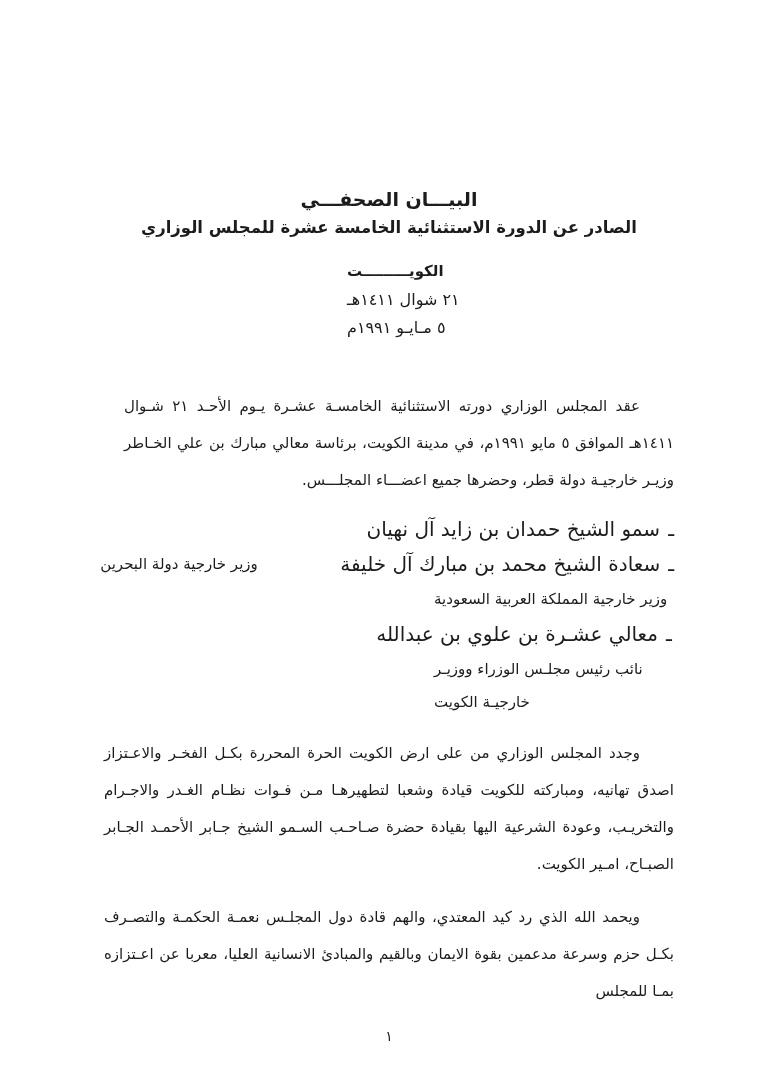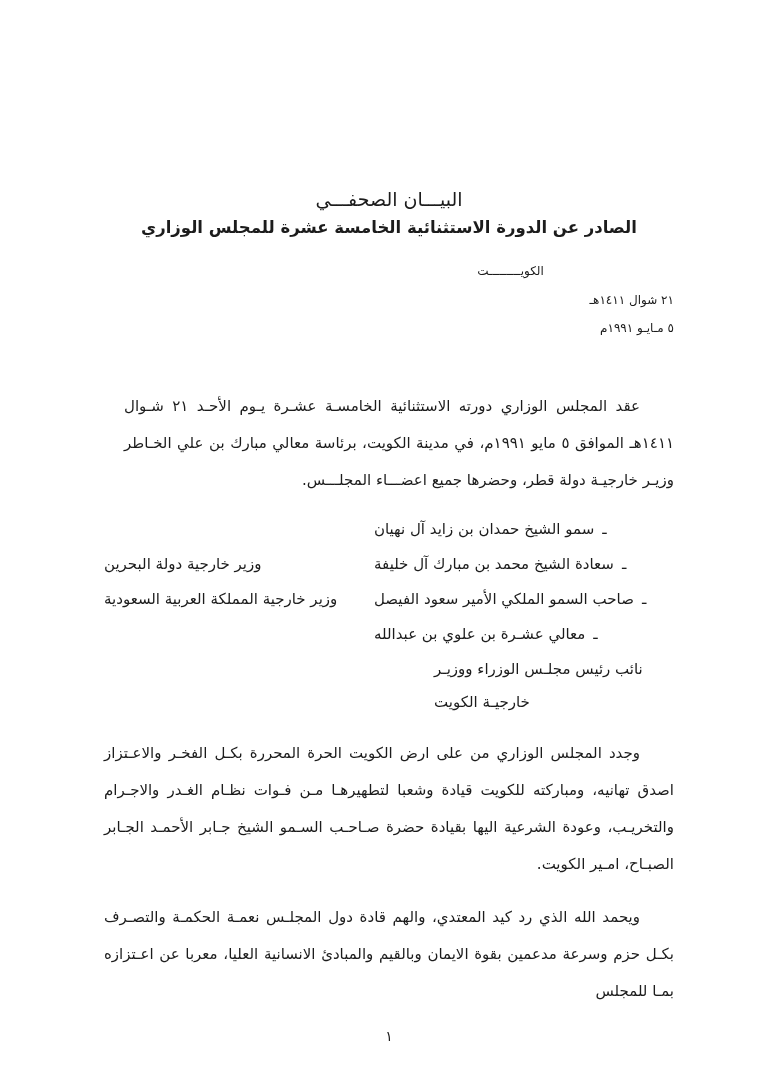--- a/index.html
+++ b/index.html
@@ -19,44 +19,42 @@
     box-sizing: border-box;
     padding: 186px 104px 0 104px;
     overflow: hidden;
   }
   
   .title-block {
     text-align: center;
   }
   .doc-title {
     font-size: 19px;
-    font-weight: normal;
+    font-weight: bold;
     line-height: 26px;
   }
   .doc-subtitle {
     font-size: 16.5px;
     font-weight: bold;
     line-height: 32px;
   }
   .meta-block {
     margin-top: 12px;
     margin-left: 243px; 
     direction: rtl;
     text-align: left;
   }
   .meta-place {
-    font-size: 12px;
-    font-weight: normal;
+    font-size: 15px;
+    font-weight: bold;
     line-height: 30px;
-    text-align: center;
   }
   .meta-date {
-    font-size: 12px;
+    font-size: 16px;
     line-height: 28px;
-    text-align: right;
   }
   
   .body-para {
     margin: 0;
     font-size: 15px;
     line-height: 37px;
     text-align: justify;
     text-indent: 34px;
     direction: rtl;
   }
@@ -69,23 +67,23 @@
   }
   .attendee-row {
     display: flex;
     direction: rtl;
     justify-content: space-between;
     align-items: flex-start;
     margin-bottom: 2px;
   }
   .attendee-name {
     flex: 0 0 300px;
-    font-size: 15px;
+    font-size: 20px;
     line-height: 33px;
-    text-align: left;
+    text-align: center;
     white-space: nowrap;
   }
   .attendee-name .dash {
     display: inline-block;
     margin-left: 8px;
   }
   .attendee-title {
     flex: 0 0 240px;
     font-size: 15px;
     line-height: 33px;
@@ -129,23 +127,20 @@
     </div>
 
     <div class="attendee-row">
       <div class="attendee-name">
         <span class="dash">ـ</span><span>سعادة الشيخ محمد بن مبارك آل خليفة</span>
       </div>
       <div class="attendee-title">وزير خارجية دولة البحرين</div>
     </div>
 
     <div class="attendee-row">
-      <div class="attendee-name">
-        <span class="dash">ـ</span><span>صاحب السمو الملكي الأمير سعود الفيصل</span>
-      </div>
       <div class="attendee-title">وزير خارجية المملكة العربية السعودية</div>
     </div>
 
     <div class="attendee-row">
       <div class="attendee-name">
         <span class="dash">ـ</span><span>معالي عشـرة بن علوي بن عبدالله</span>
       </div>
     </div>
 
     <div class="attendee-row">

